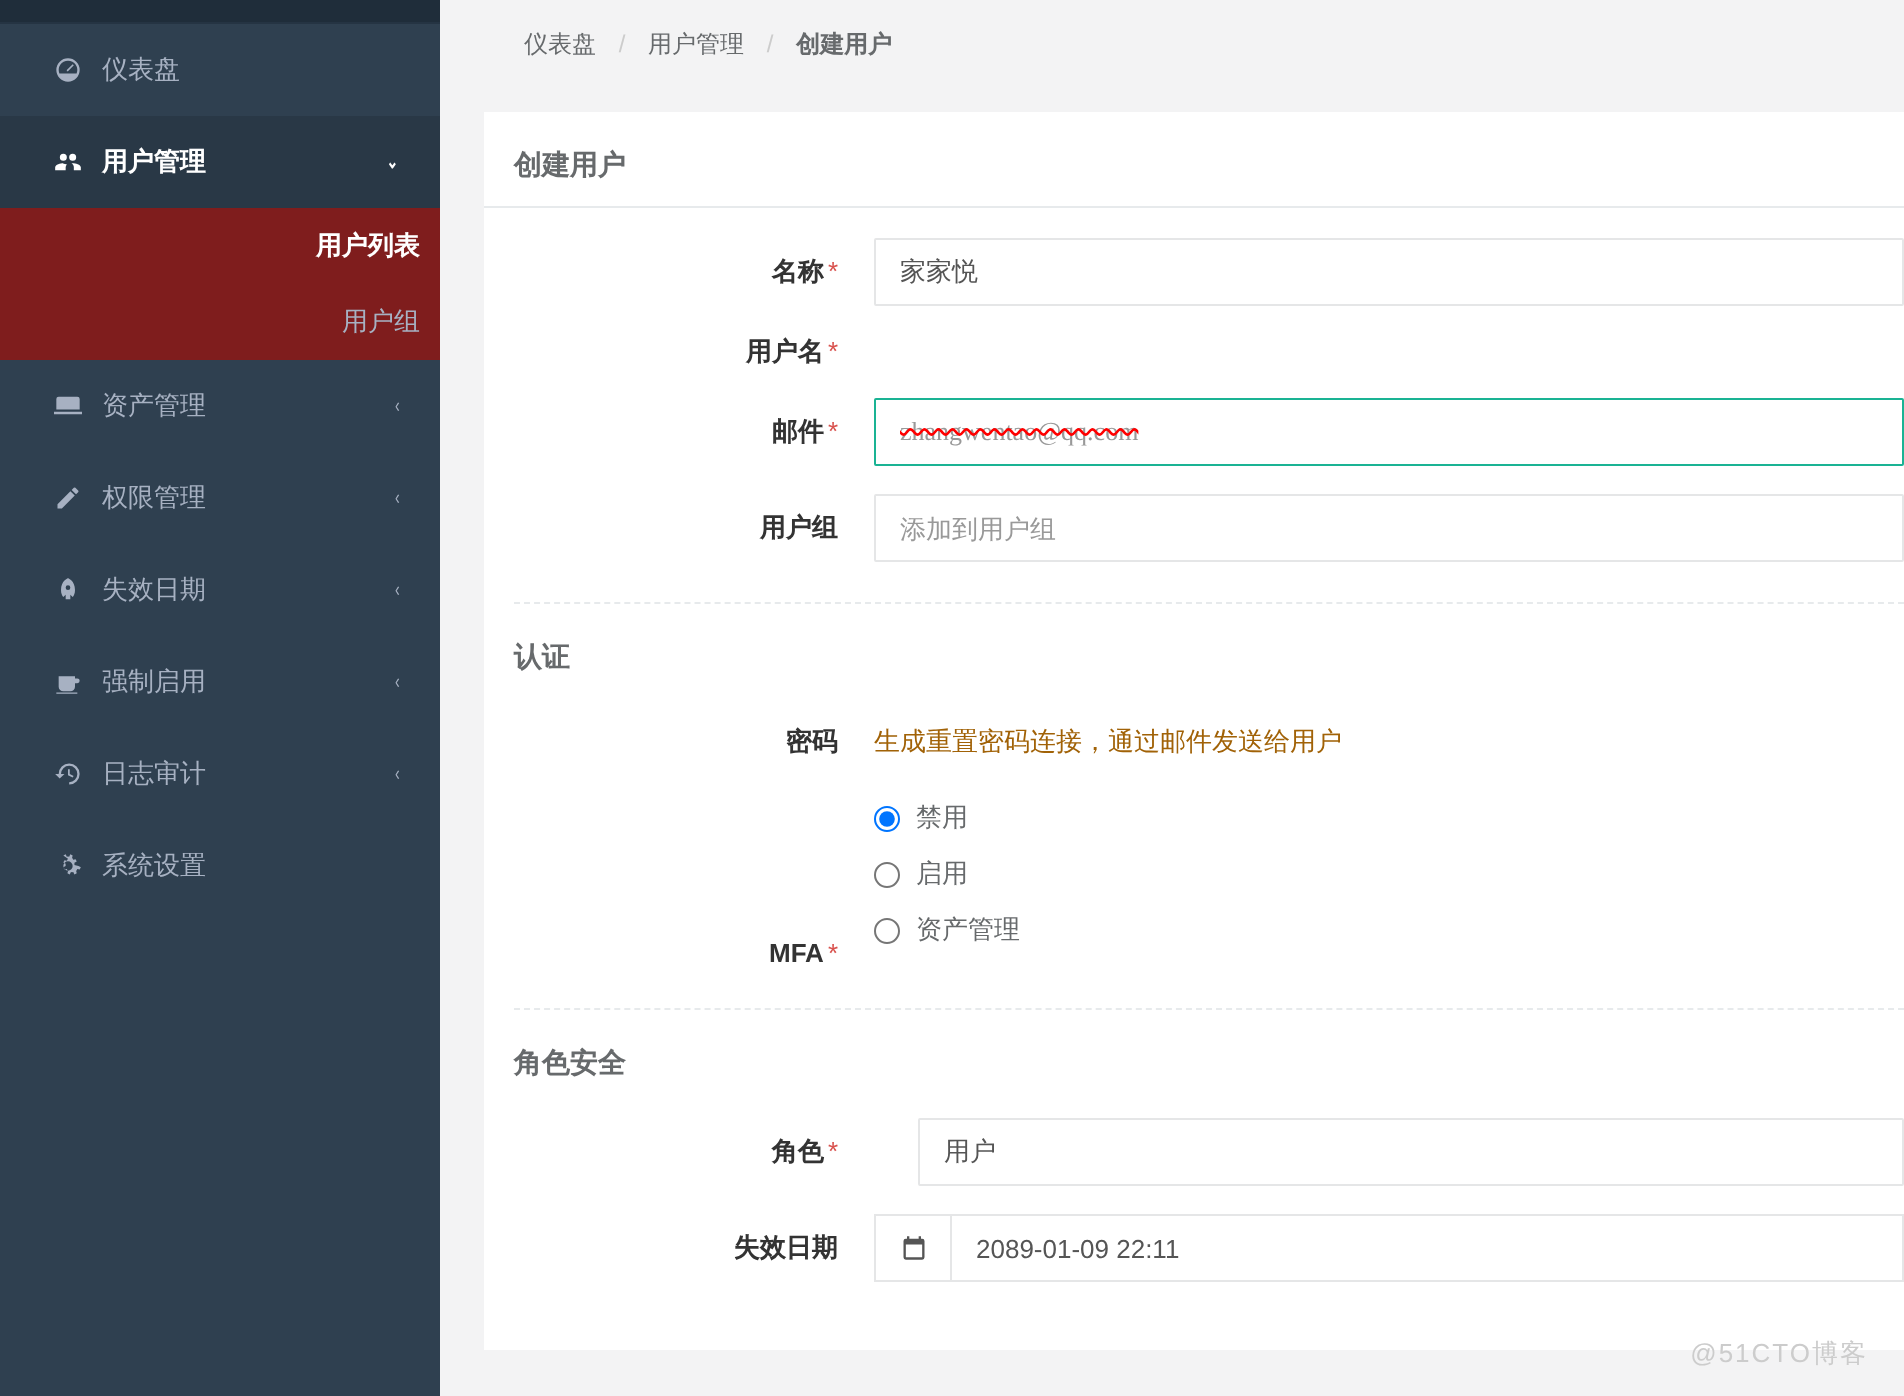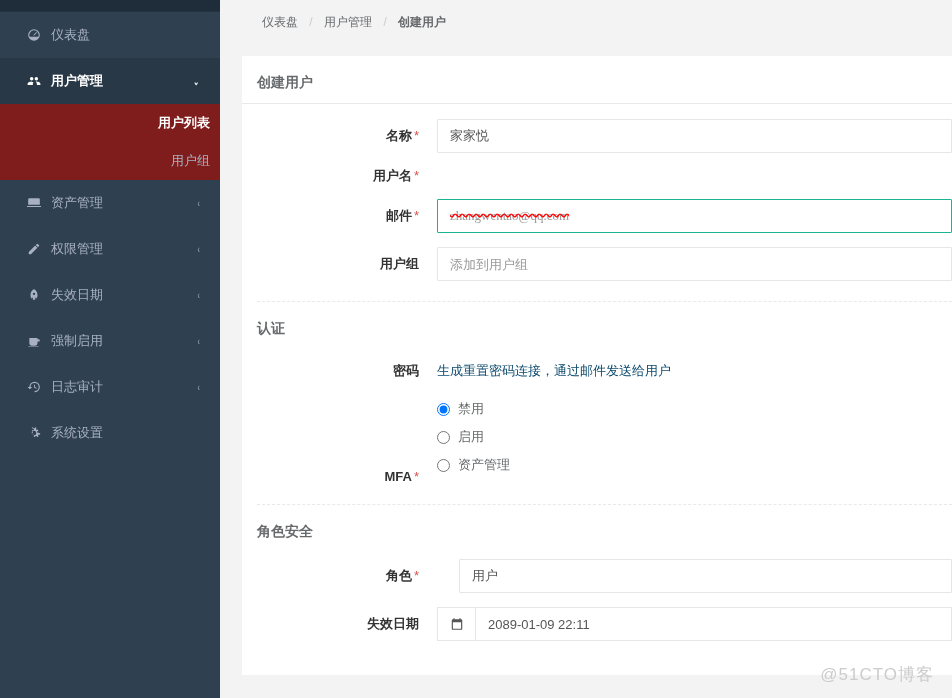--- a/index.html
+++ b/index.html
@@ -25,32 +25,32 @@
     .ibox-title h5 { font-size: 14px; font-weight: 600; color: #676a6c; }
     .ibox-content { padding: 15px 0 20px 15px; }
     .section-title { font-size: 14px; font-weight: 600; color: #676a6c; margin: 10px 0 18px 0; }
     .form-row { display: flex; align-items: center; margin-bottom: 14px; }
     .form-label { width: 180px; text-align: right; padding-right: 18px; font-size: 13px; color: #333; font-weight: 600; }
     .form-label .star { color: #d9534f; margin-left: 2px; font-weight: normal; }
     .form-control { flex: 1; }
     .inp { width: 100%; padding: 6px 12px; font-size: 13px; border: 1px solid #e5e6e7; border-radius: 1px; color: #555; background: #fff; height: 34px; }
     .inp.focused { border-color: #1ab394; }
     .inp.email-val { text-decoration: line-through wavy red; color: #999; font-family: Liberation Serif, serif; }
-    .readonly-text { font-size: 13px; color: #0c4a6e; padding: 6px 0; }
+    .readonly-text { font-size: 13px; color: #a16207; padding: 6px 0; }
     .radio-row { display: flex; align-items: center; margin-bottom: 10px; }
     .radio-row input { margin-right: 8px; }
     .radio-row label { font-size: 13px; color: #676a6c; }
     .date-group { display: flex; }
     .date-addon { width: 38px; height: 34px; border: 1px solid #e5e6e7; border-right: none; display: flex; align-items: center; justify-content: center; background: #fff; color: #555; }
     .date-input { flex: 1; padding: 6px 12px; font-size: 13px; border: 1px solid #e5e6e7; height: 34px; color: #555; }
     .placeholder::placeholder { color: #999; }
     hr.form-divider { border: none; border-top: 1px dashed #e7eaec; margin: 20px 0 18px 0; }
     .select-wrap { position: relative; margin-left: 22px; }
     .select-wrap::after { content: ""; position: absolute; right: 0; top: 0; bottom: 0; width: 0; }
-    .watermark { position: absolute; right: 18px; bottom: 12px; color: #ccc; font-size: 17px; letter-spacing: 1px; pointer-events: none; }
+    .watermark { position: absolute; right: 18px; bottom: 12px; color: #ccc; font-size: 13px; letter-spacing: 1px; pointer-events: none; }
     svg { display: block; }
   </style>
 </head>
 <body>
 
 <div class="sidebar">
   <div class="logo-area"></div>
 
   <div class="nav-item">
     <span class="ico">

